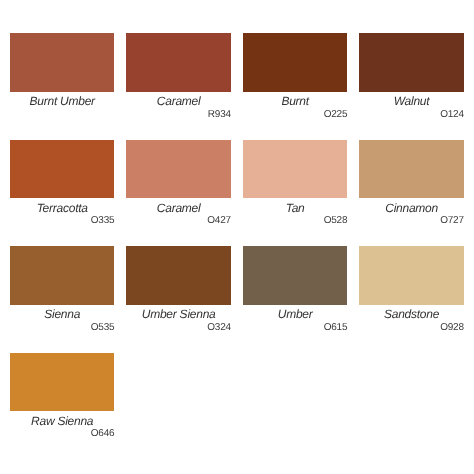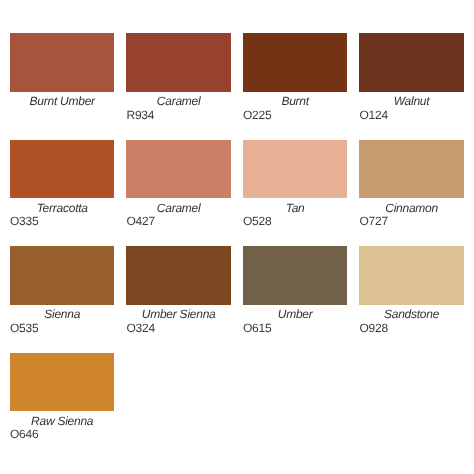--- a/index.html
+++ b/index.html
@@ -57,22 +57,22 @@
     letter-spacing: -0.25px;
     color: #333333;
     white-space: nowrap;
     font-style: italic;
   }
   .swatch-code {
     position: absolute;
     left: 0;
     top: var(--code-dy);
     width: var(--cw);
-    text-align: left;
-    font-size: 12px;
+    text-align: right;
+    font-size: 10px;
     line-height: 10.5px;
     letter-spacing: -0.22px;
     color: #3b3b3b;
     white-space: nowrap;
   }
 </style>
 </head>
 <body>
 
 <div id="palette-grid">

